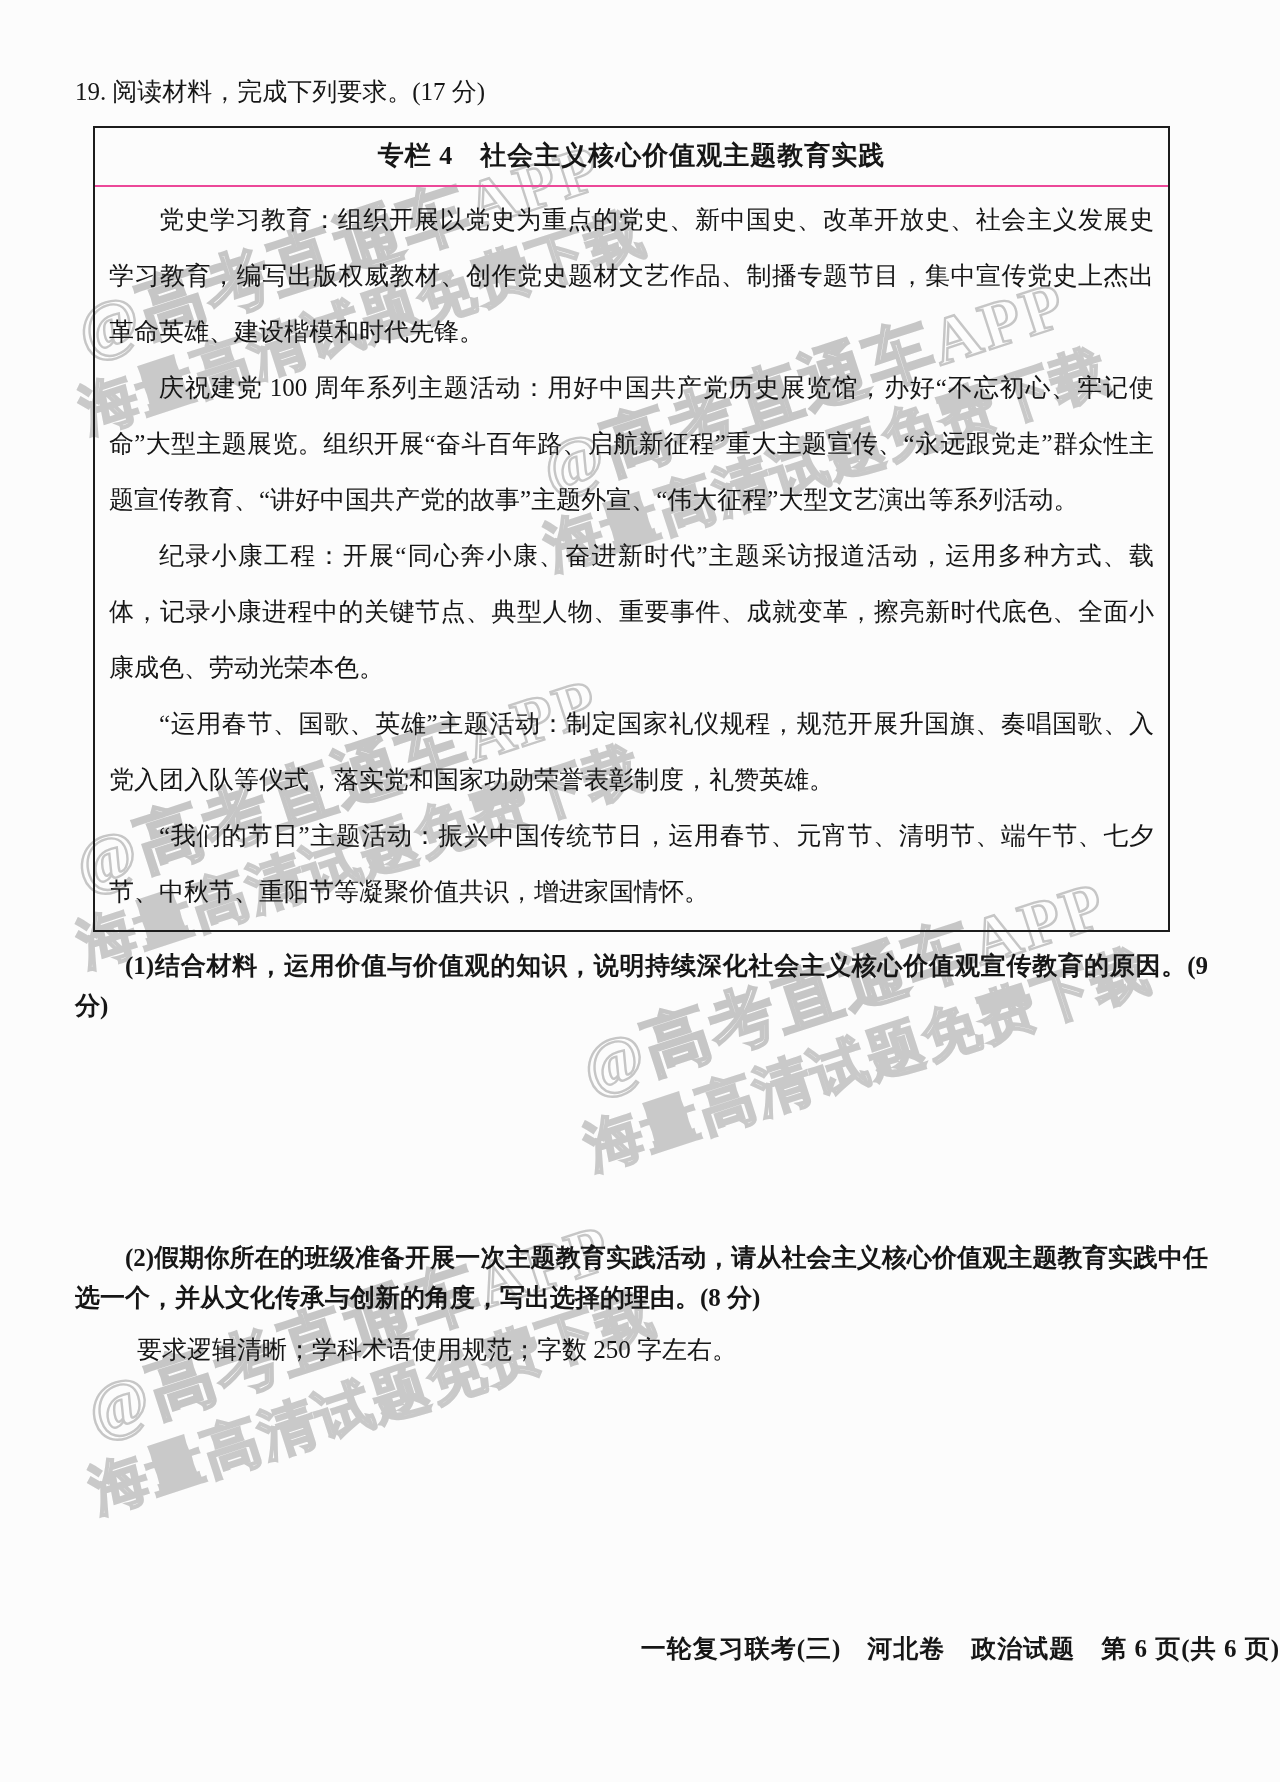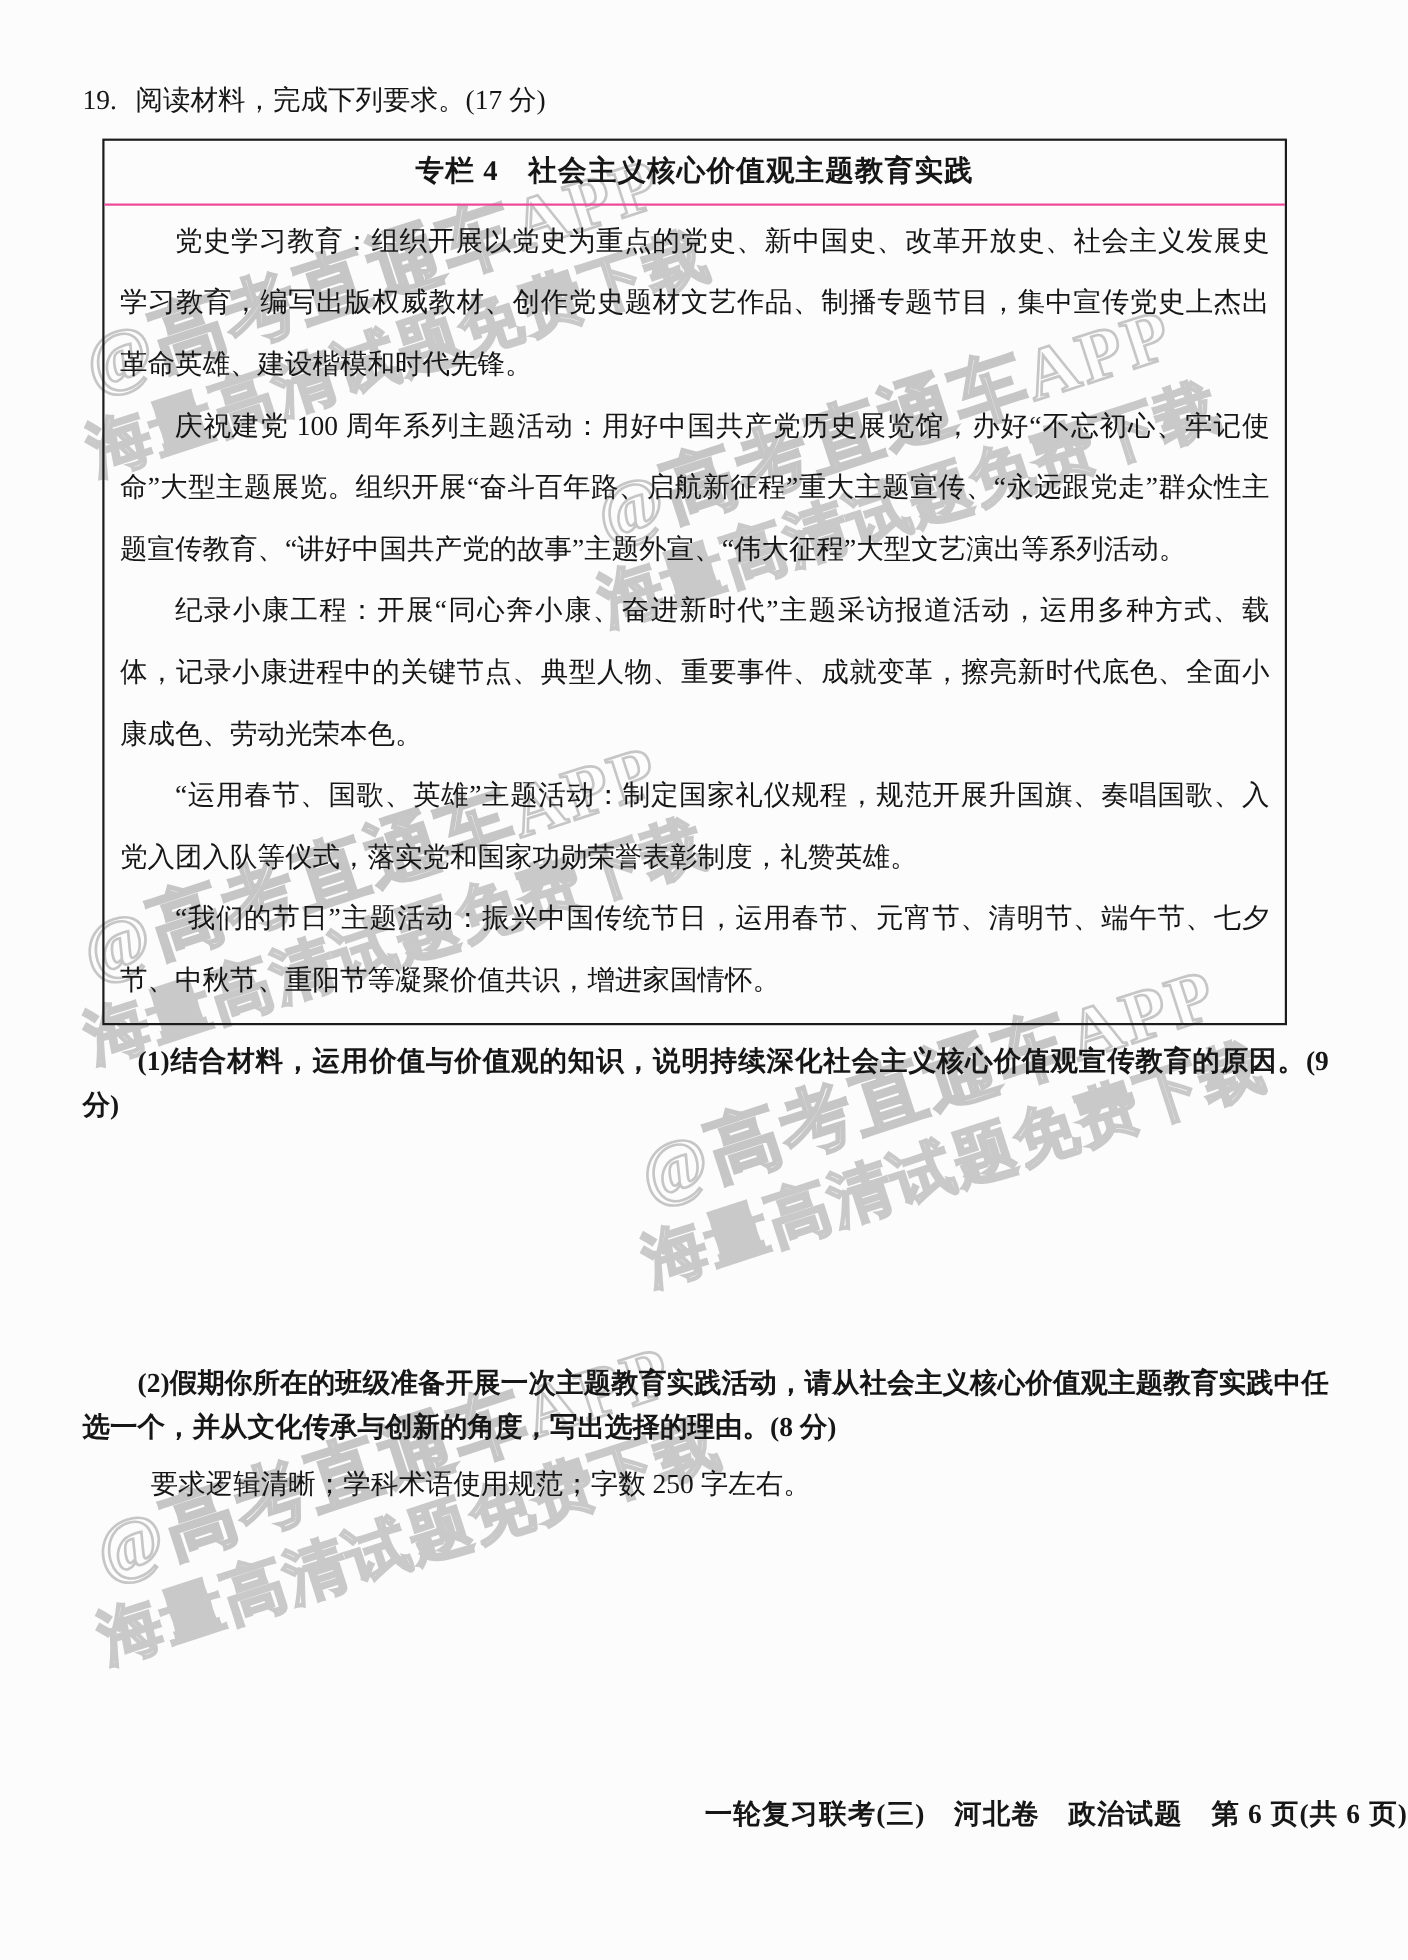--- a/index.html
+++ b/index.html
@@ -41,21 +41,21 @@
   .wm4{left:545px;top:945px;}
   .wm5{left:50px;top:1288px;}
   
   .content{
     position:relative;z-index:1;
     padding:72px 72px 0 75px;
     font-size:25px;
     line-height:40px;
   }
   .q-head{margin:0 0 4px 0;}
-  .q-head .q-num{margin-right:17px;font-family:Liberation Serif, serif;}
+  .q-head .q-num{margin-right:6px;font-family:Liberation Serif, serif;}
   .intro{
     margin:0;
     text-indent:2em;
     text-align:justify;
   }
   
   .box{
     margin:14px 38px 0 18px;
     border:2.5px solid #1c1c1c;
     background:transparent;

